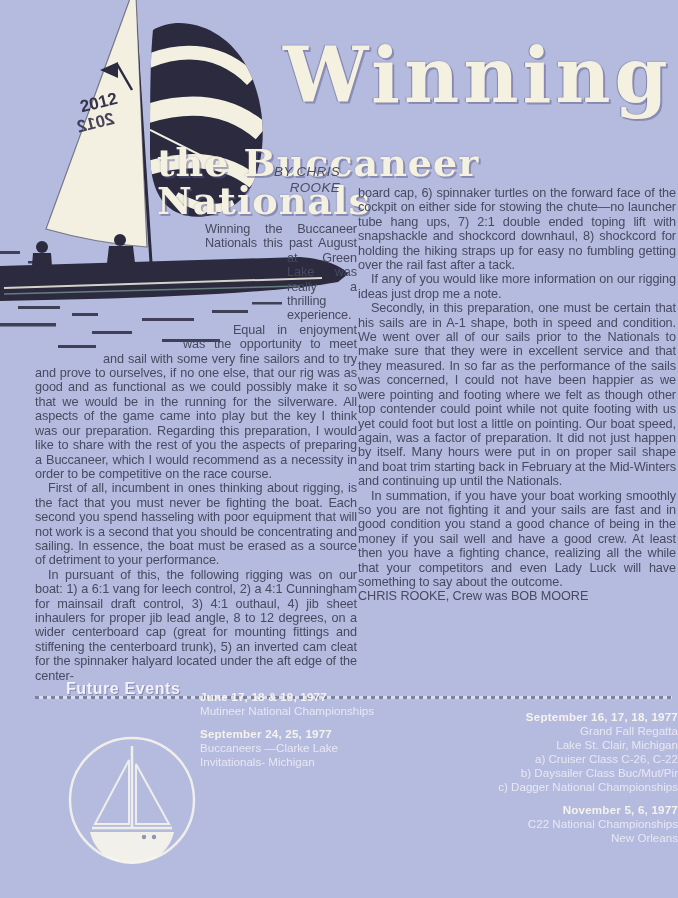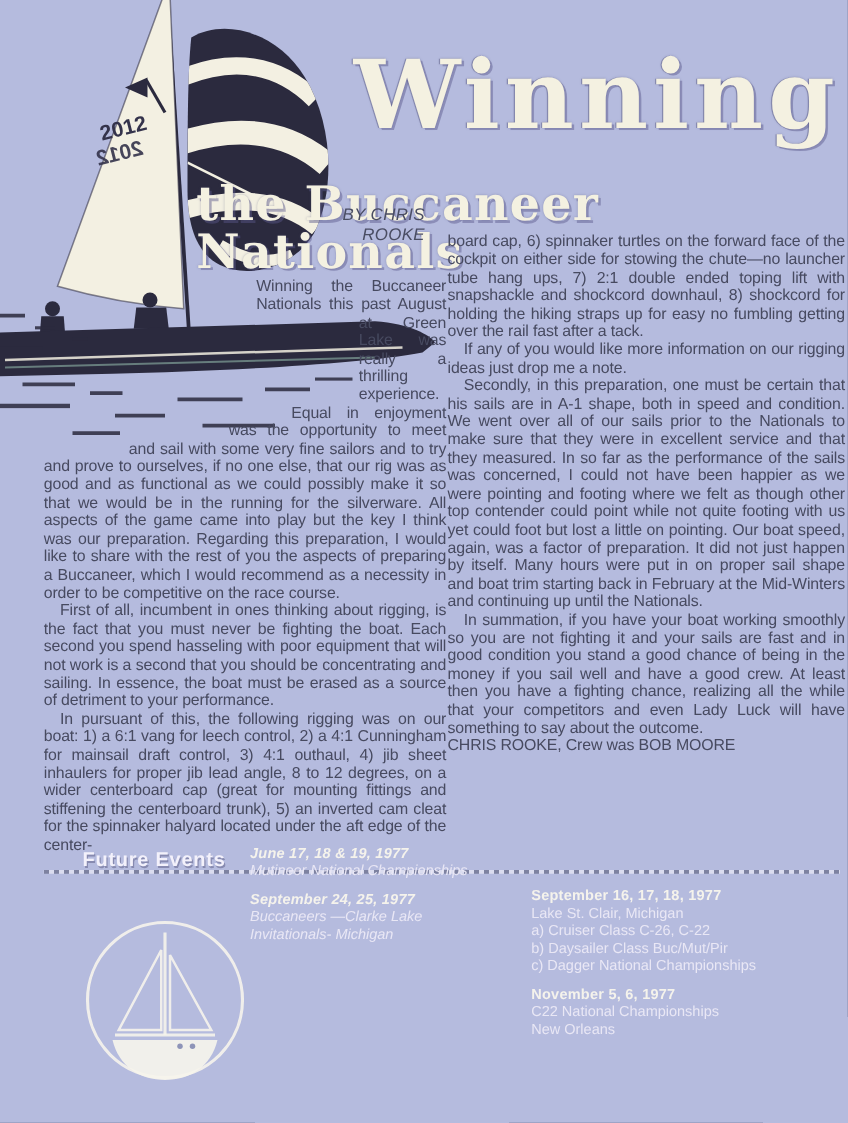--- a/index.html
+++ b/index.html
@@ -45,22 +45,22 @@
   .rule{
     position:absolute; left:35px; top:696px; width:637px; height:3px; z-index:2;
     background:repeating-linear-gradient(90deg, rgba(80,83,110,.55) 0 4px, rgba(238,238,248,.65) 4px 8px);
   }
   .ev-head{
     position:absolute; left:66px; top:680px; z-index:3;
     font-size:16px; font-weight:bold; letter-spacing:.6px; color:#f3f1fb;
     text-shadow:1px 1px 0 rgba(90,90,130,.5);
   }
   .ev-col{position:absolute; z-index:3; width:238px; font-size:11.6px; line-height:14px; color:#e9e7f5;}
-  .ev-col-1{left:200px; top:676px;font-style:italic;}
-  .ev-col-2{left:425px; top:710px;}
+  .ev-col-1{left:200px; top:690px;}
+  .ev-col-2{left:440px; top:710px;text-align:right;}
   .ev-block{margin-bottom:9px;}
   .ev-date{font-weight:bold; color:#f5f3ec; letter-spacing:.2px;}
 </style>
 </head>
 <body>
 
 <div class="page">
 
   <svg class="illo" width="360" height="352" viewBox="0 0 360 352">
 
@@ -176,20 +176,21 @@
     <div class="ev-block">
       <div class="ev-date">September 24, 25, 1977</div>
       <div class="ev-line">Buccaneers —Clarke Lake</div>
       <div class="ev-line">Invitationals- Michigan</div>
     </div>
   </div>
 
   <div class="ev-col ev-col-2">
     <div class="ev-block">
       <div class="ev-date">September 16, 17, 18, 1977</div>
+      <div class="ev-line">Grand Fall Regatta</div>
       <div class="ev-line">Lake St. Clair, Michigan</div>
       <div class="ev-line">a) Cruiser Class C-26, C-22</div>
       <div class="ev-line">b) Daysailer Class Buc/Mut/Pir</div>
       <div class="ev-line">c) Dagger National Championships</div>
     </div>
     <div class="ev-block">
       <div class="ev-date">November 5, 6, 1977</div>
       <div class="ev-line">C22 National Championships</div>
       <div class="ev-line">New Orleans</div>
     </div>

